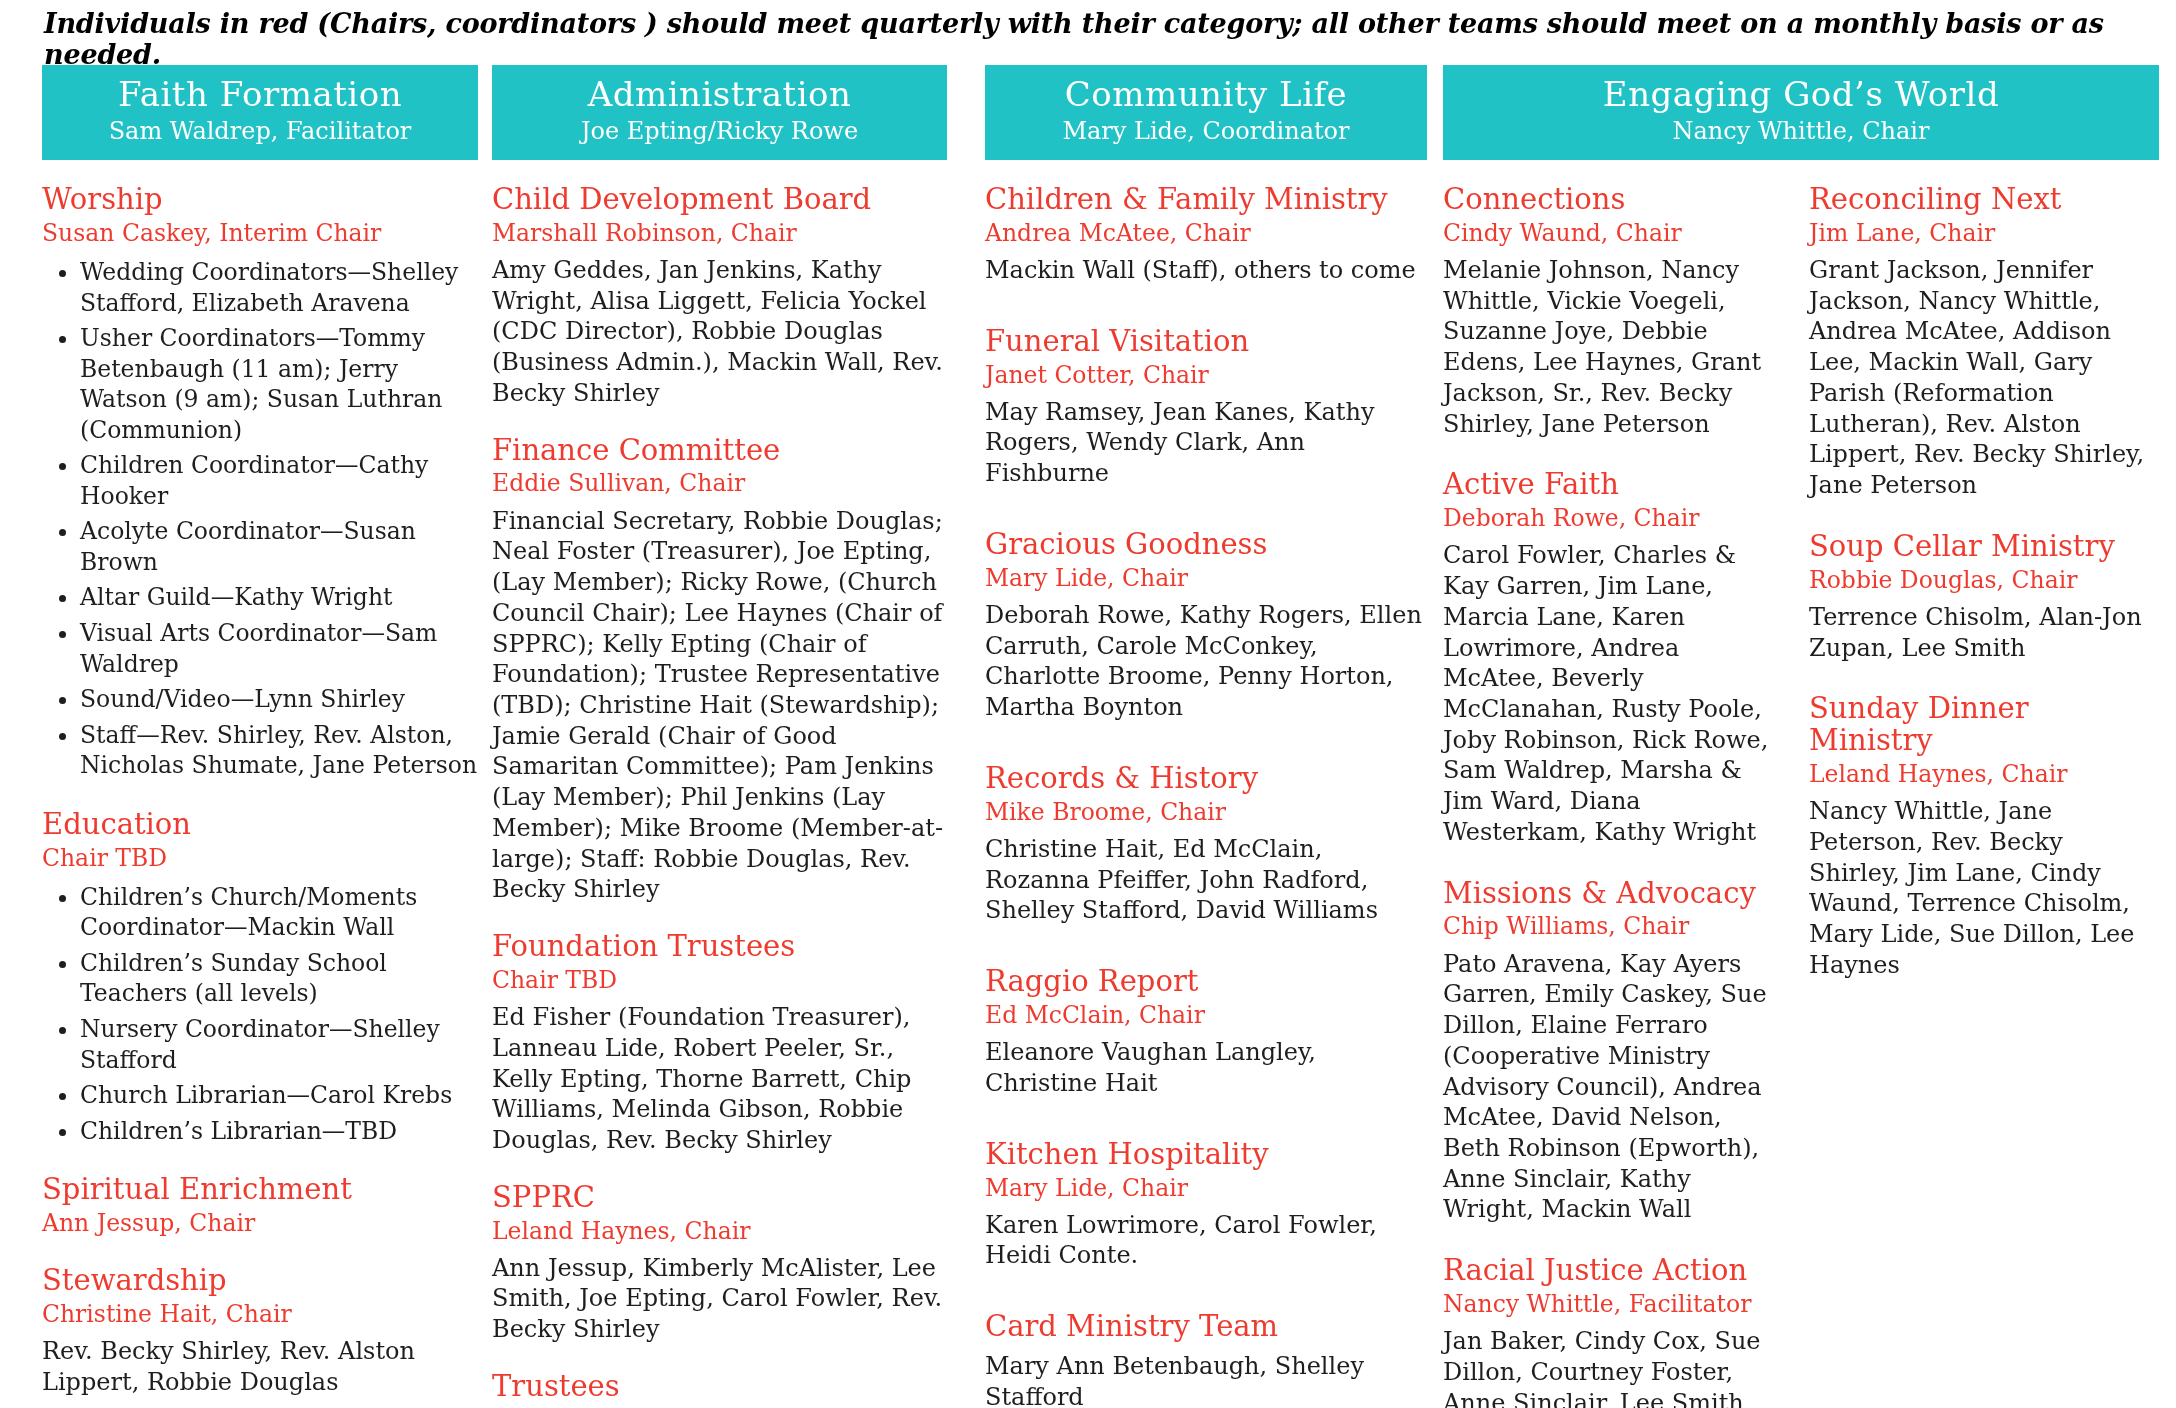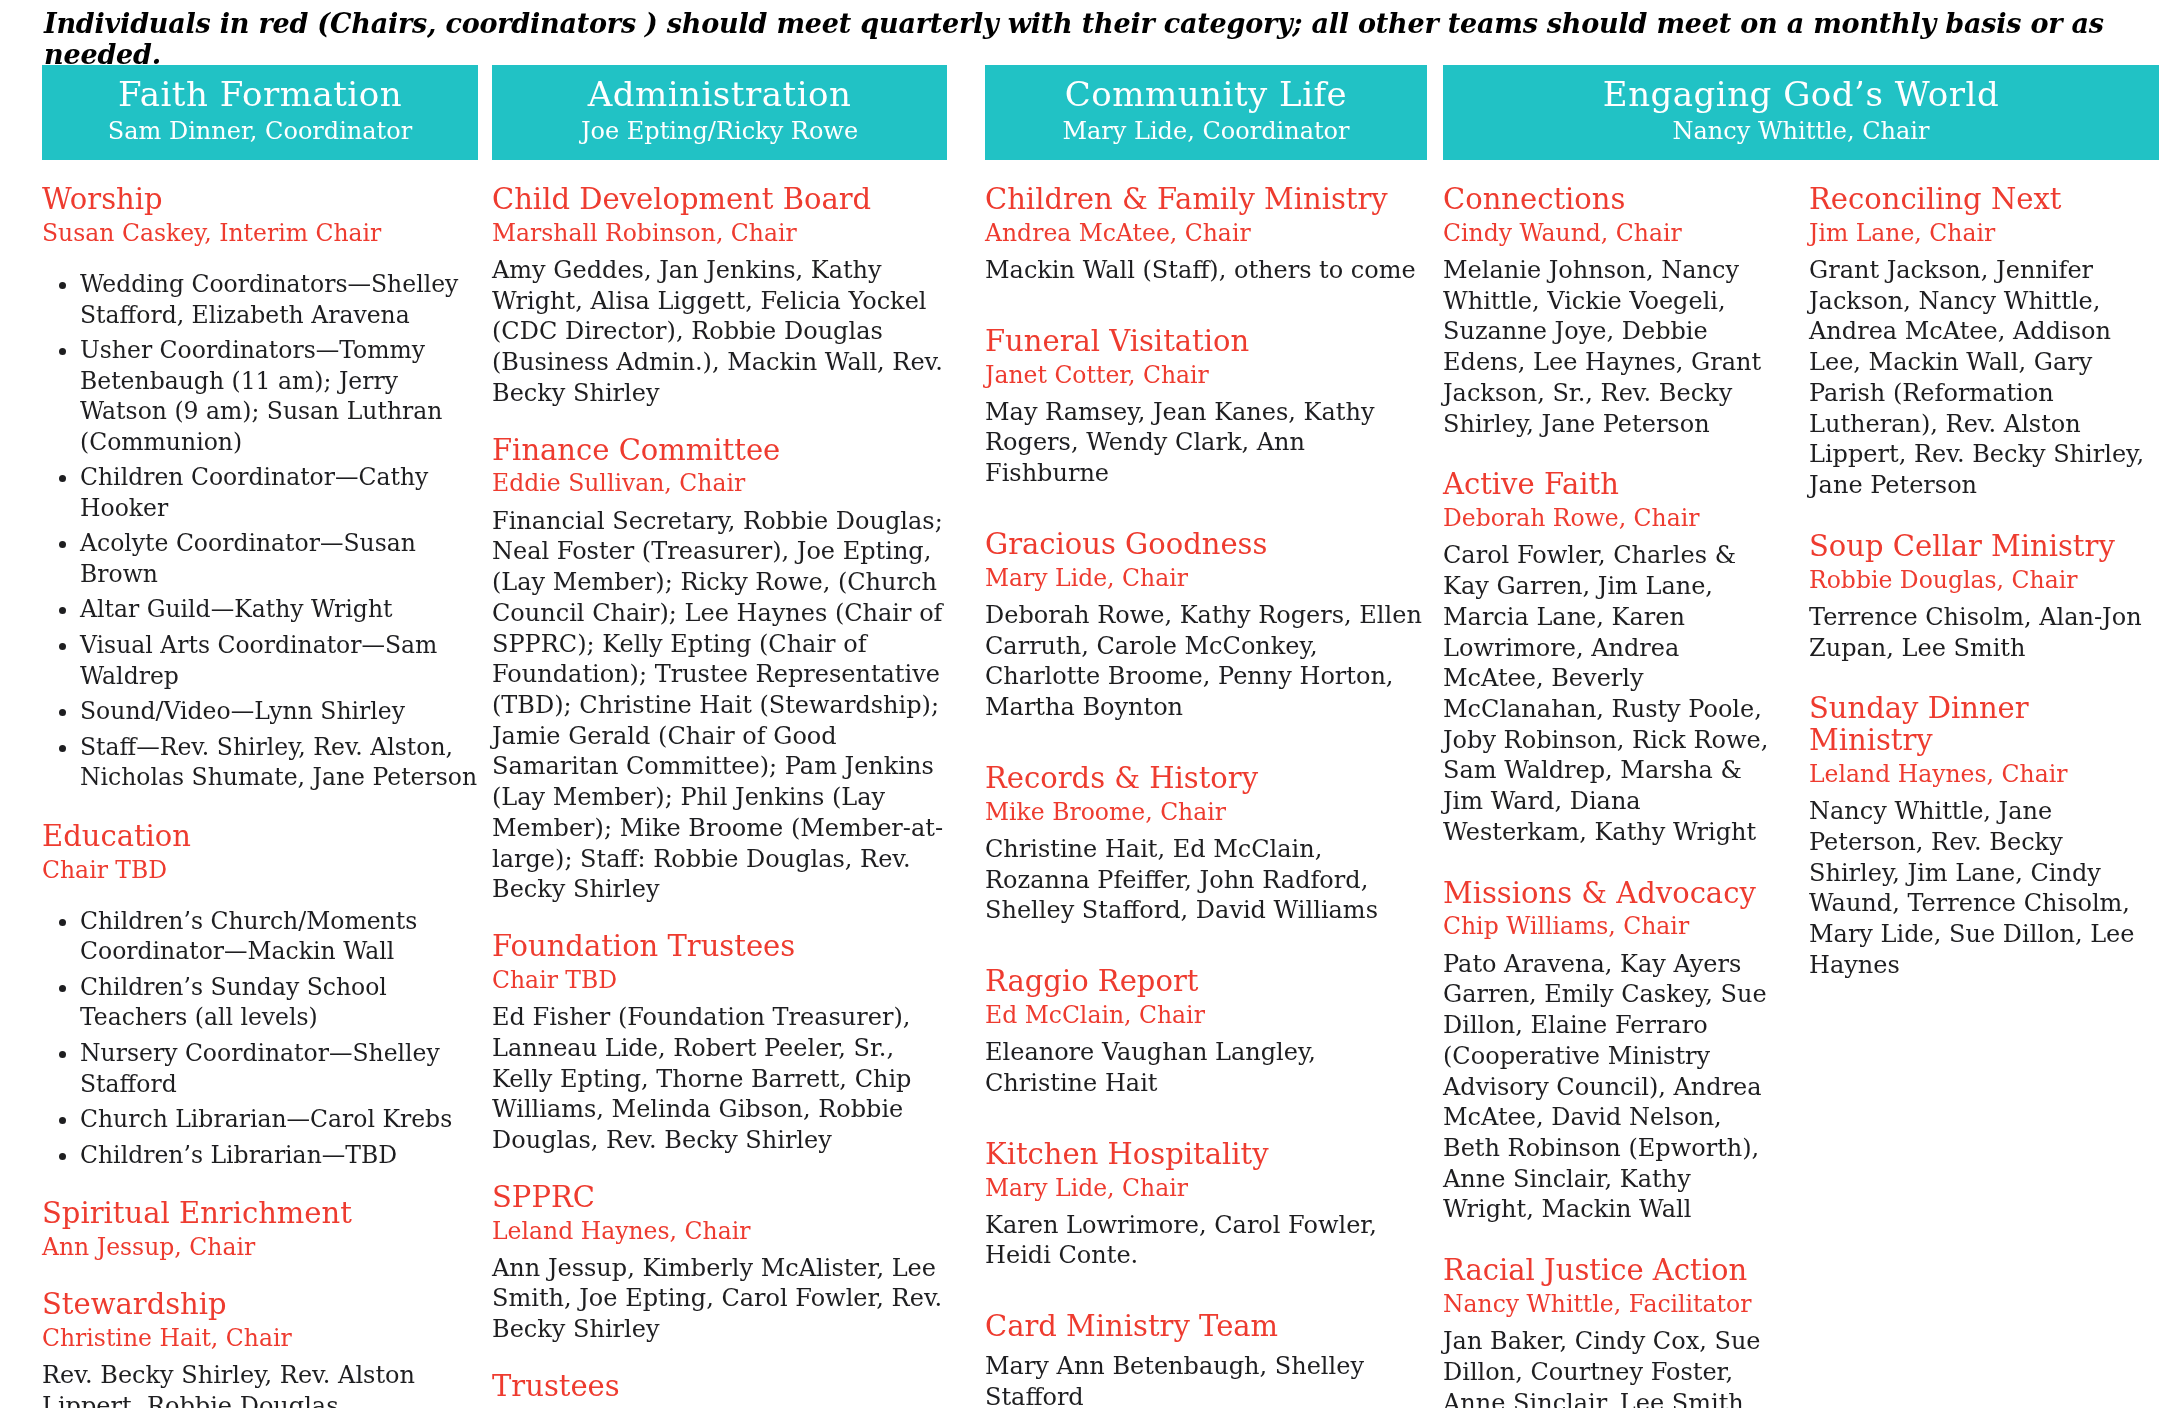--- a/index.html
+++ b/index.html
@@ -35,32 +35,32 @@
   .col4 .col-body{display:flex;gap:36px;}
   .subcol{width:330px;flex:0 0 auto;}
   .subcol.right{width:350px;}
   .section{margin-bottom:28px;}
   .col2 .section{margin-bottom:26px;}
   .col3 .section{margin-bottom:40px;}
   .col4 .section{margin-bottom:30px;}
   .sec-title{color:var(--red);font-size:29px;line-height:1.1;}
   .sec-leader{color:var(--red);font-size:23.5px;line-height:1.2;margin-top:3px;}
   .members{font-size:24px;line-height:1.28;margin:8px 0 0;}
-  ul.bullets{margin:22px 0 0;padding-left:38px;font-size:23.5px;line-height:1.3;}
+  ul.bullets{margin:10px 0 0;padding-left:38px;font-size:23.5px;line-height:1.3;}
   ul.bullets li{margin-bottom:5px;}
 </style>
 </head>
 <body>
 
 <div class="note-title">Individuals in red (Chairs, coordinators ) should meet quarterly with their category; all other teams should meet on a monthly basis or as needed.</div>
 
 <div class="col col1">
   <header class="col-header">
     <div class="col-title">Faith Formation</div>
-    <div class="col-sub">Sam Dinner, Coordinator</div>
+    <div class="col-sub">Sam Waldrep, Facilitator</div>
   </header>
   <div class="col-body">
     <div class="section">
       <div class="sec-title">Worship</div>
       <div class="sec-leader">Susan Caskey, Interim Chair</div>
       <ul class="bullets">
         <li>Wedding Coordinators—Shelley Stafford, Elizabeth Aravena</li>
         <li>Usher Coordinators—Tommy Betenbaugh (11 am); Jerry Watson (9 am); Susan Luthran (Communion)</li>
         <li>Children Coordinator—Cathy Hooker</li>
         <li>Acolyte Coordinator—Susan Brown</li>

